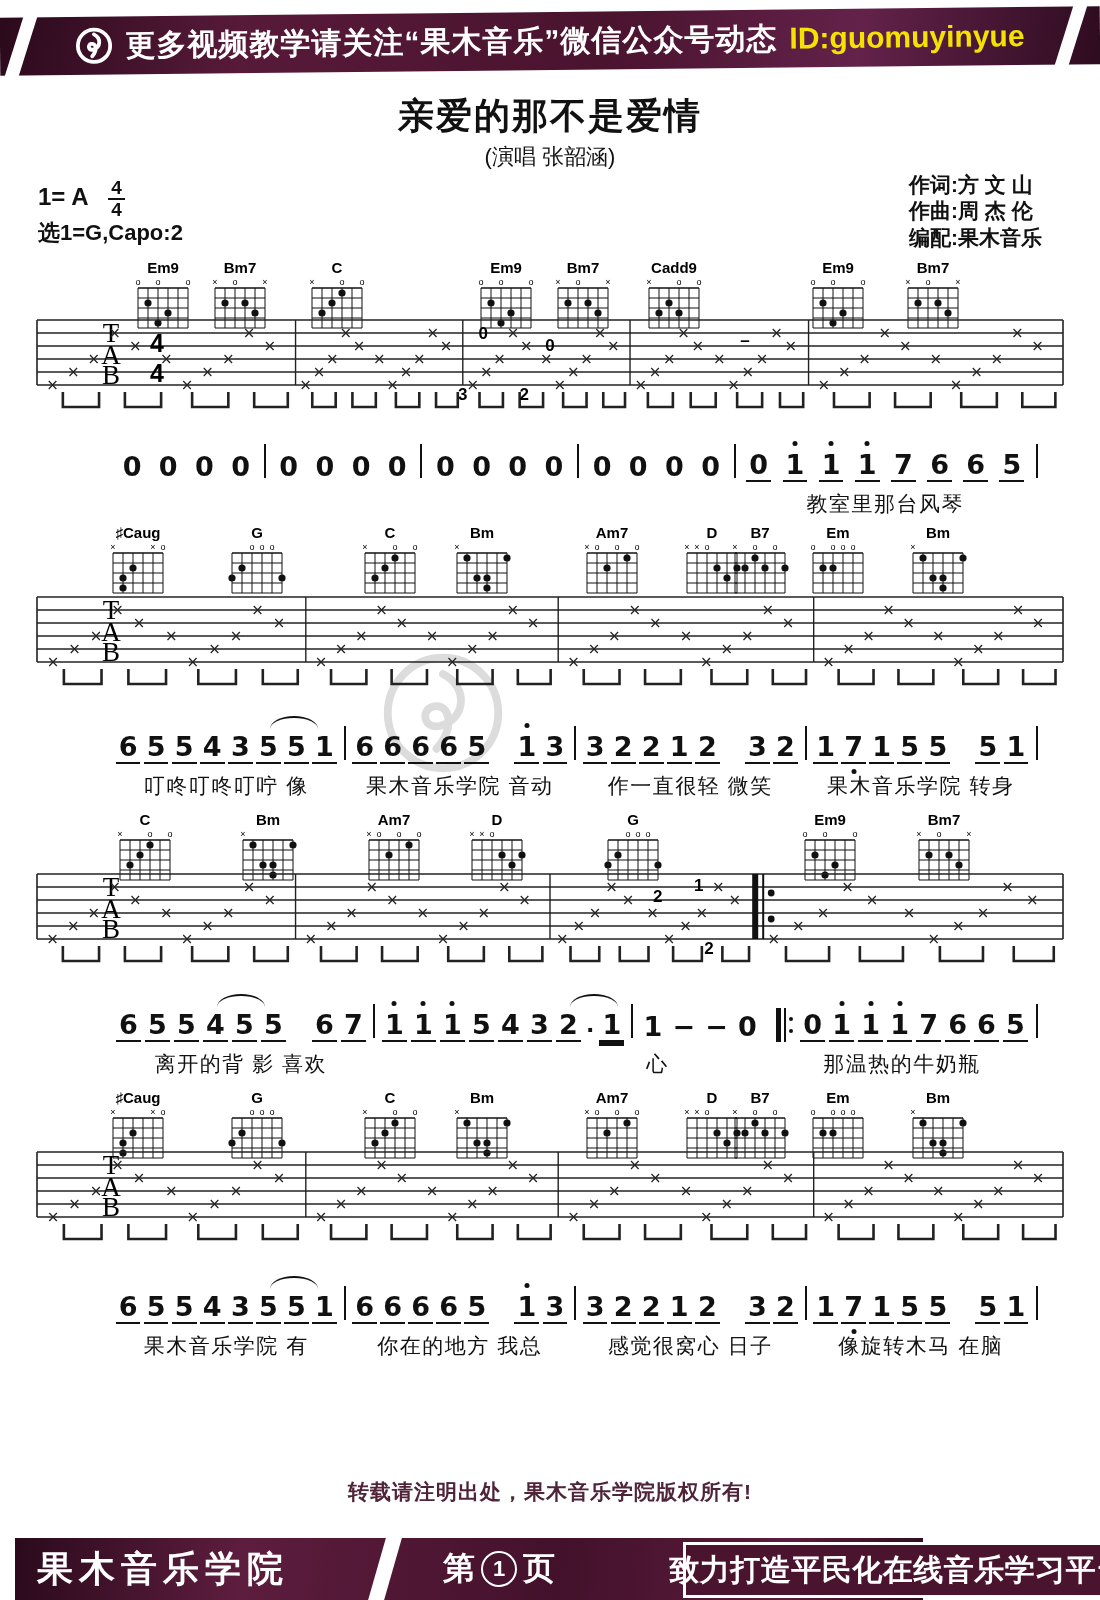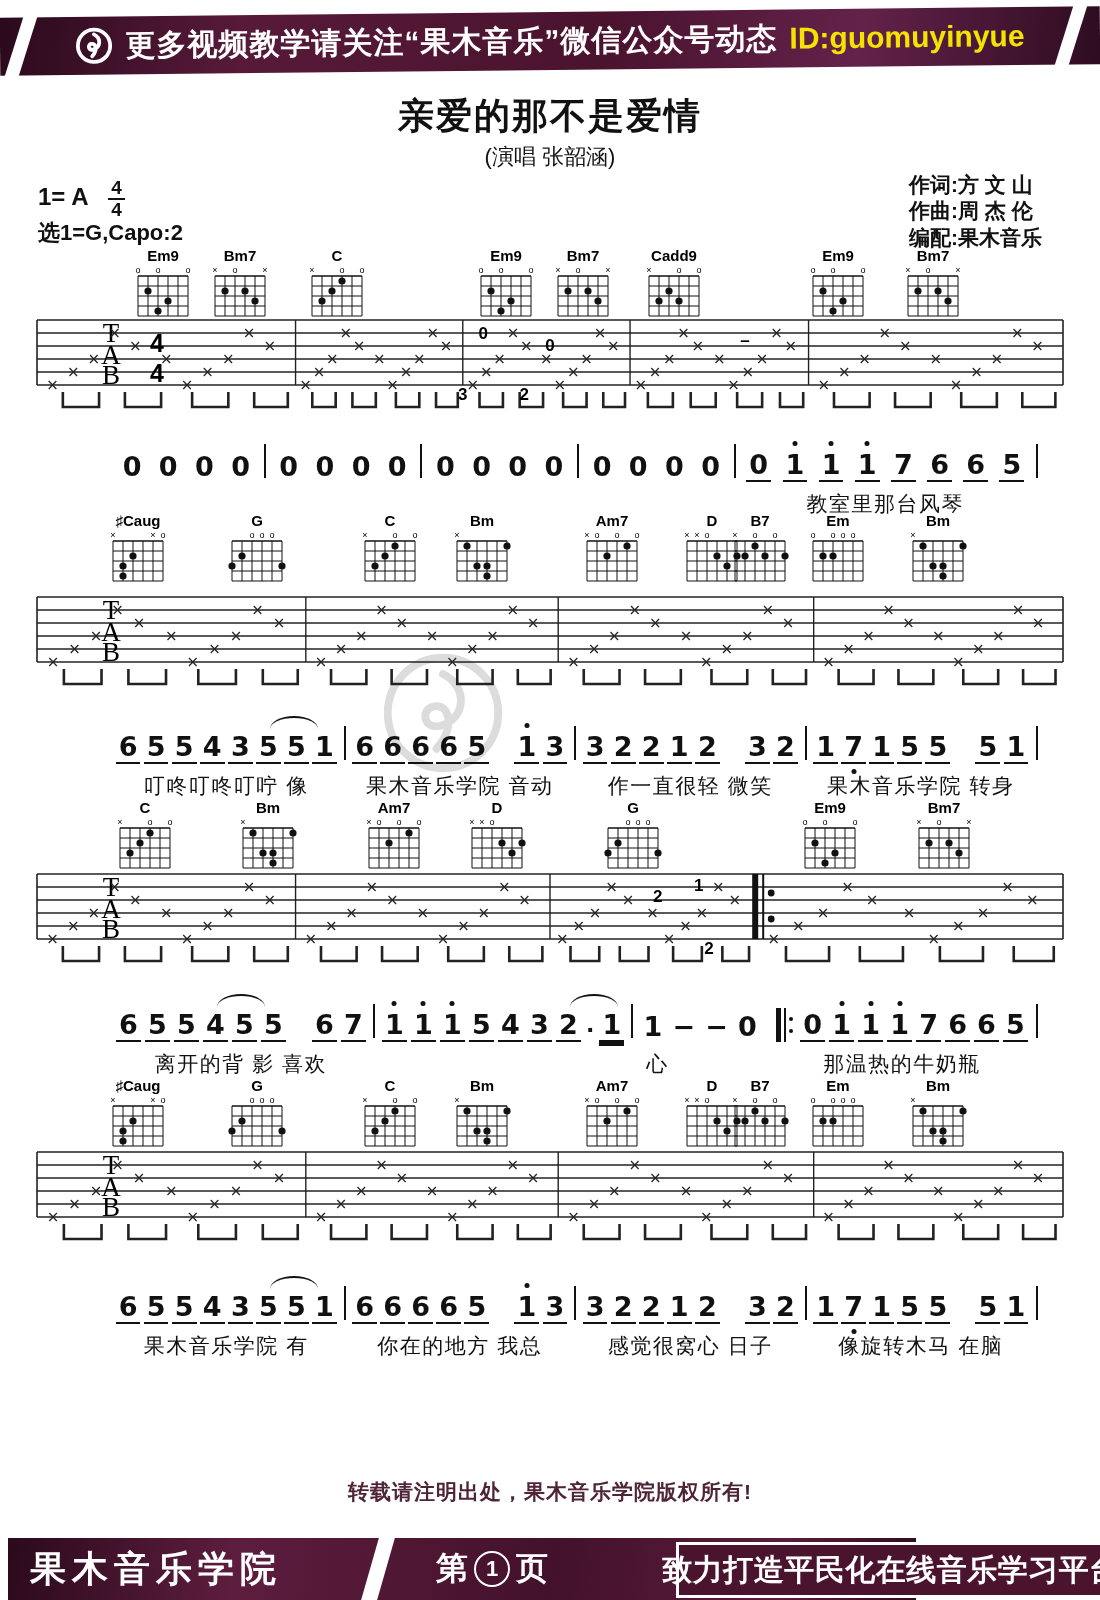--- a/index.html
+++ b/index.html
@@ -25,21 +25,21 @@
   .subtitle{position:absolute;left:0;top:142px;width:100%;text-align:center;font-size:22px;}
   
   .keyinfo{position:absolute;left:38px;top:178px;font-size:24px;font-weight:bold;}
   .keyinfo .frac{display:inline-block;vertical-align:middle;text-align:center;font-size:19px;line-height:1;margin-left:14px;}
   .keyinfo .frac .num{border-bottom:2px solid #111;padding:0 3px 1px;}
   .keyinfo .frac div{font-weight:bold;}
   .keyalt{position:absolute;left:38px;top:218px;font-size:22px;font-weight:bold;text-align:right;}
   .credits{position:absolute;right:58px;top:172px;text-align:left;font-size:21px;font-weight:bold;line-height:1.25;}
   
   .chord-row{position:absolute;left:0;width:1100px;height:72px;}
-  .chord{position:absolute;top:0;}
+  .chord{position:absolute;top:12px;}
   .tab-staff{position:absolute;left:35px;width:1030px;height:104px;}
   
   .jp-line{position:absolute;left:108px;width:928px;display:flex;align-items:flex-start;}
   .jp-measure{position:relative;display:flex;flex-direction:column;min-width:0;}
   .jp-measure + .jp-measure::before{content:'';position:absolute;left:-1px;top:4px;width:2px;height:34px;background:#111;}
   .jp-measure.no-bar::before{display:none;}
   .jp-line .jp-measure:last-child::after{content:'';position:absolute;right:-2px;top:4px;width:2px;height:34px;background:#111;}
   .jp-notes-row{display:flex;justify-content:space-around;align-items:flex-end;height:42px;padding:0 6px;}
   .jp-note{position:relative;display:inline-block;font-family:"DejaVu Sans",sans-serif;
     font-size:27px;font-weight:600;line-height:1.1;padding:0 3px;text-align:center;}
@@ -57,21 +57,21 @@
   .jp-repeat .d1{top:9px;} .jp-repeat .d2{top:21px;}
   .jp-lyric{margin-top:8px;font-size:21px;letter-spacing:1.5px;text-align:center;white-space:nowrap;overflow:visible;}
   .jp-lyric.left{text-align:left;padding-left:14px;}
   
   .watermark{position:absolute;left:378px;top:648px;display:flex;align-items:center;gap:14px;z-index:-1;}
   .wm-text .cn{font-size:50px;font-weight:bold;color:#d7d7d7;letter-spacing:4px;}
   .wm-text .en{font-size:17px;font-weight:bold;color:#dedede;letter-spacing:7px;margin-top:2px;}
   
   .copyright{position:absolute;left:0;top:1478px;width:100%;text-align:center;font-size:21px;font-weight:bold;color:#4f2438;letter-spacing:1px;}
   
-  .footerbar{position:absolute;left:8px;bottom:0;width:908px;height:62px;
+  .footerbar{position:absolute;left:15px;bottom:0;width:908px;height:62px;
     background:linear-gradient(97deg,#2b0a1c 0%,#5d1d3e 25%,#43112b 60%,#5a1c3c 85%,#300d20 100%);}
   .footerbar .slash{position:absolute;top:-3px;bottom:-3px;width:16px;background:#fff;transform:skewX(-16deg);left:362px;}
   .footer-school{position:absolute;left:22px;top:0;height:62px;display:flex;align-items:center;
     color:#fff;font-size:36px;font-weight:bold;letter-spacing:6px;}
   .footer-page{position:absolute;left:428px;top:0;height:62px;display:flex;align-items:center;gap:6px;
     color:#fff;font-size:32px;font-weight:bold;}
   .page-circle{display:inline-flex;align-items:center;justify-content:center;width:32px;height:32px;
     border:2.5px solid #fff;border-radius:50%;font-size:22px;}
   .footer-slogan{position:absolute;left:668px;top:4px;width:424px;height:50px;background:#4a132e;
     border:3px solid #fff;display:flex;align-items:center;justify-content:center;

